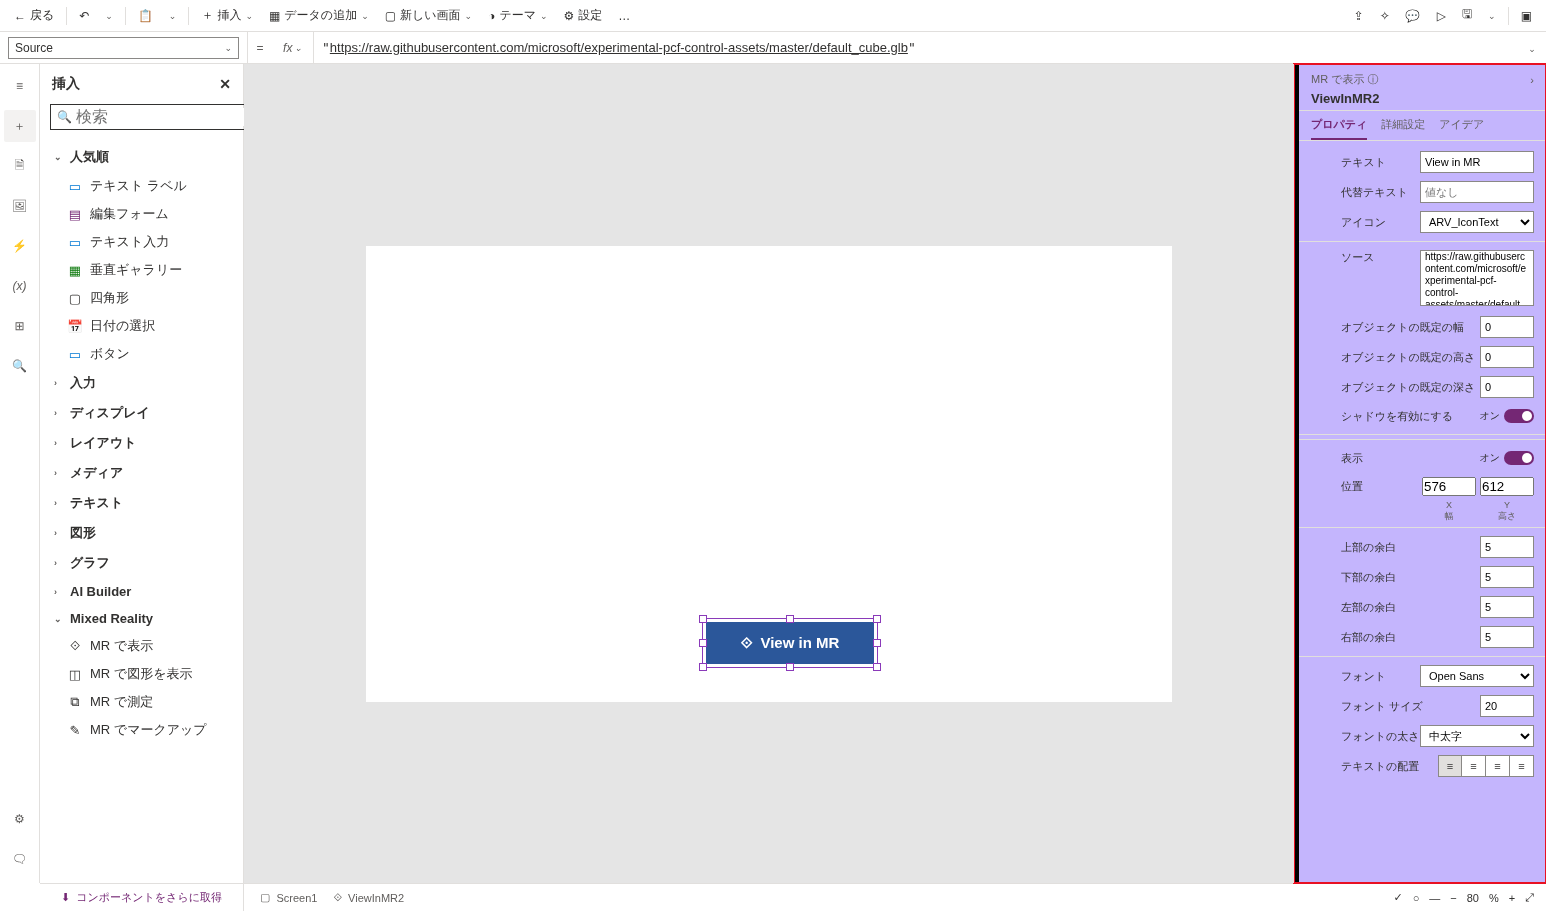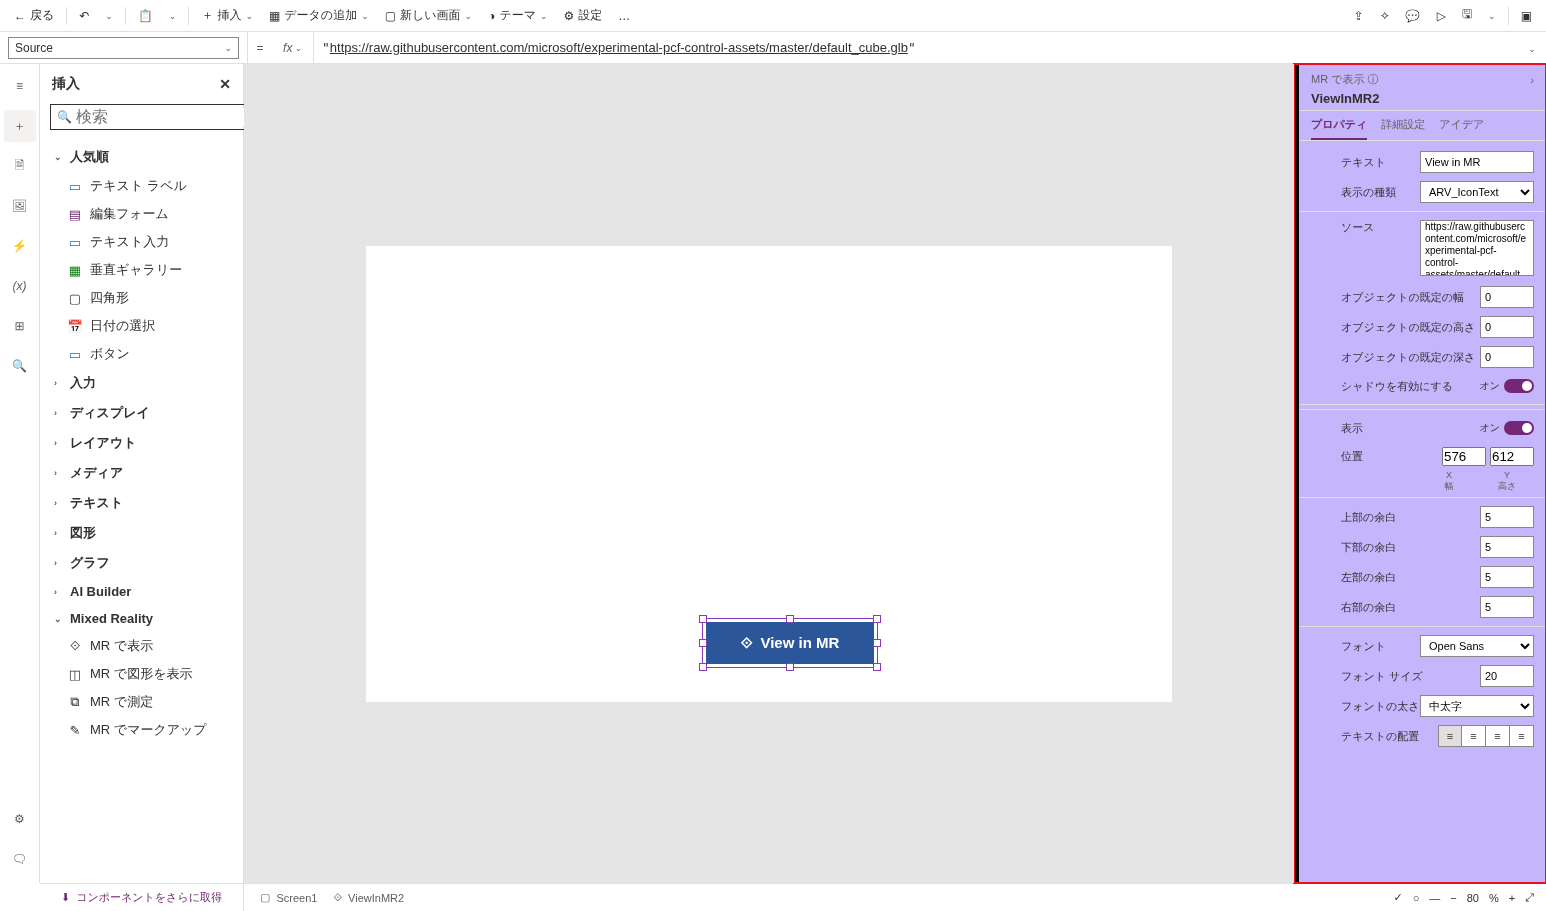--- a/index.html
+++ b/index.html
@@ -62,21 +62,21 @@
 .props-tab { padding-bottom: 6px; cursor: pointer; color: #605e5c; }
 .props-tab.active { color: #742774; border-bottom: 2px solid #742774; font-weight: 600; }
 .props-body { flex: 1; overflow-y: auto; padding: 6px 0; }
 .prow { display: flex; align-items: center; padding: 4px 12px; min-height: 28px; font-size: 11px; margin-left: 30px; }
 .prow .lbl { flex: 1; color: #323130; }
 .prow .val input[type=text], .prow .val select, .prow textarea { border: 1px solid #8a8886; height: 22px; padding: 0 4px; font-size: 11px; background: #fff; width: 114px; }
 .prow .val.wide input, .prow .val.wide select { width: 114px; }
 .prow .val.narrow input { width: 54px; }
 .prow textarea { height: 56px; width: 114px; font-size: 10px; line-height: 1.2; resize: none; overflow: hidden; }
 .prow .dual { display: flex; gap: 4px; }
-.prow .dual input { width: 44px; }
+.prow .dual input { width: 54px; }
 .psep { height: 1px; background: #e1dfdd; margin: 4px 0; }
 .sublbl { display: flex; justify-content: flex-end; gap: 4px; padding: 0 12px; font-size: 9px; color: #605e5c; }
 .sublbl span { width: 54px; text-align: center; }
 .toggle { width: 30px; height: 14px; border-radius: 7px; position: relative; cursor: pointer; }
 .toggle.on { background: #742774; }
 .toggle.off { background: #fff; border: 1px solid #605e5c; }
 .toggle .knob { position: absolute; width: 10px; height: 10px; border-radius: 50%; top: 2px; }
 .toggle.on .knob { background: #fff; right: 2px; }
 .toggle.off .knob { background: #605e5c; left: 2px; top: 1px; }
 .tgl-lbl { font-size: 10px; margin-right: 4px; }
@@ -333,21 +333,25 @@
       <div class="props-tab active">プロパティ</div>
       <div class="props-tab">詳細設定</div>
       <div class="props-tab">アイデア</div>
     </div>
     <div class="props-body">
       <div class="prow">
           <span class="lbl">テキスト</span>
           <span class="val wide"><input type="text" value="View in MR" style=""></span>
         </div>
       <div class="prow">
-          <span class="lbl">表示の種類</span>
+          <span class="lbl">代替テキスト</span>
+          <span class="val wide"><input type="text" placeholder="値なし" style=""></span>
+        </div>
+      <div class="prow">
+          <span class="lbl">アイコン</span>
           <span class="val wide"><select><option>ARV_IconText</option></select></span>
         </div>
       <div class="psep"></div>
       <div class="prow" style="align-items:flex-start">
           <span class="lbl">ソース</span>
           <span class="val"><textarea style="">https://raw.githubusercontent.com/microsoft/experimental-pcf-control-assets/master/default_cube.glb</textarea></span>
         </div>
       <div class="prow">
           <span class="lbl">オブジェクトの既定の幅</span>
           <span class="val narrow"><input type="text" value="0" style=""></span>

